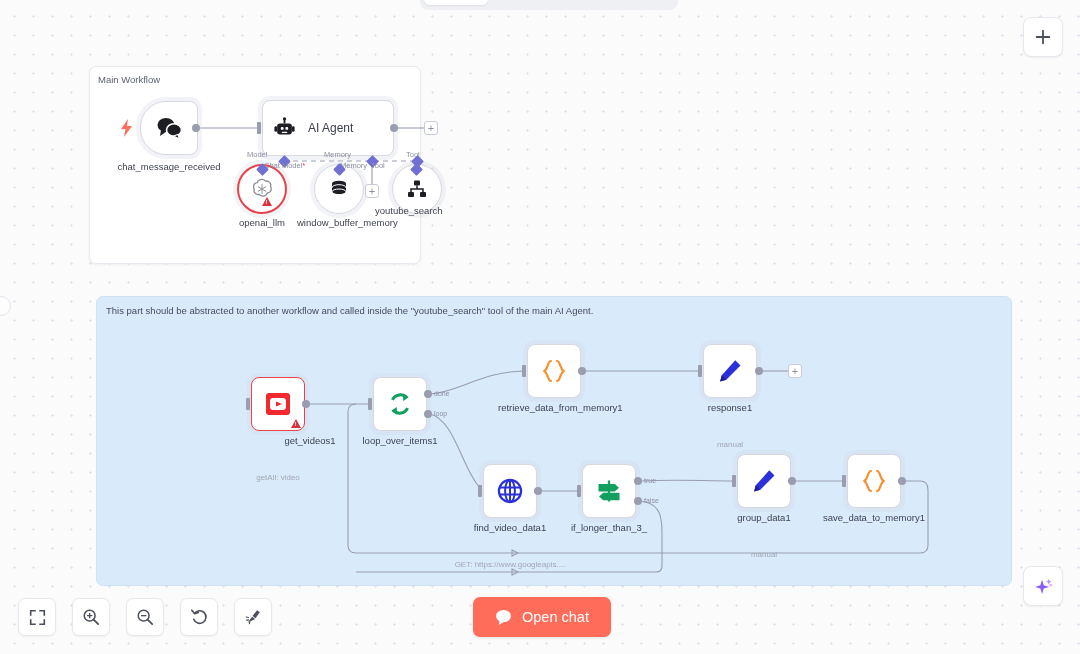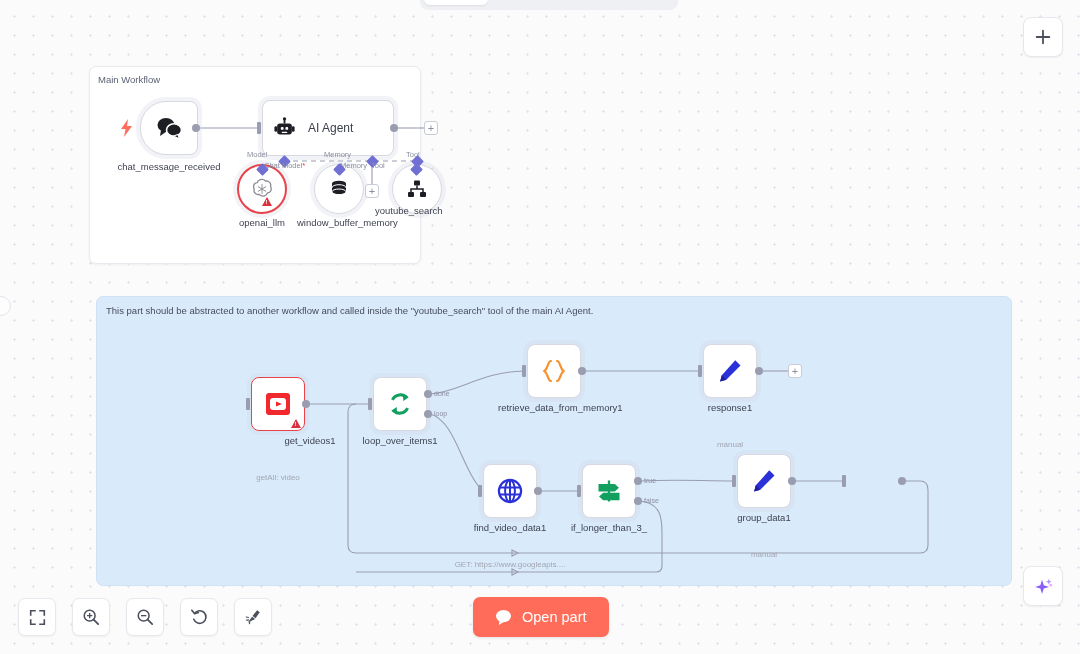--- a/index.html
+++ b/index.html
@@ -409,20 +409,29 @@
         <path d="M16.5 2.8 L21 7.3 L8.8 19.5 L3.5 21 L5 15.7 Z" fill="#2a31d8"></path>
         <path d="M5 15.7 L8.8 19.5 L3.5 21 Z" fill="#1b1f9c"></path>
       </svg>
     </div>
     <div class="nlabel" style="top:58px;">group_data1</div>
     <div class="nsub" style="top:71px;">manual</div>
   </div>
   <div class="inmark" style="left:732px; top:475px;"></div>
   <div class="dot" style="left:788px; top:477px;"></div>
 
+  <div class="node" style="left:847px; top:454px;">
+    <div class="nbox">
+      <svg width="28" height="26" viewBox="0 0 28 26">
+        <path d="M11 3 C7.5 3 8.5 10 4.5 13 C8.5 16 7.5 23 11 23" stroke="#f59331" stroke-width="2.2" fill="none" stroke-linecap="round"></path>
+        <path d="M17 3 C20.5 3 19.5 10 23.5 13 C19.5 16 20.5 23 17 23" stroke="#f59331" stroke-width="2.2" fill="none" stroke-linecap="round"></path>
+      </svg>
+    </div>
+    <div class="nlabel" style="top:58px;">save_data_to_memory1</div>
+  </div>
   <div class="inmark" style="left:842px; top:475px;"></div>
   <div class="dot" style="left:898px; top:477px;"></div>
 
   <div class="toolbar">
     <div class="tbtn">
       <svg width="17" height="17" viewBox="0 0 20 20">
         <path d="M2 7 V2 H7 M13 2 H18 V7 M18 13 V18 H13 M7 18 H2 V13" stroke="#4b4f5c" stroke-width="1.9" fill="none" stroke-linecap="square"></path>
       </svg>
     </div>
     <div class="tbtn">
@@ -452,21 +461,21 @@
         <path d="M2.5 10 L5 10.6 M2.8 13.5 L5.2 13.2 M6 17.5 L6.5 15.5" stroke="#4b4f5c" stroke-width="1.2" stroke-linecap="round"></path>
       </svg>
     </div>
   </div>
 
   <div class="openchat">
     <svg width="17" height="16" viewBox="0 0 18 17">
       <ellipse cx="9" cy="7.5" rx="8" ry="6.5" fill="#fff"></ellipse>
       <path d="M5 12 L4 17 L9.5 13.5 Z" fill="#fff"></path>
     </svg>
-    <span>Open part</span>
+    <span>Open chat</span>
   </div>
 
   <div class="fab top">
     <svg width="18" height="18" viewBox="0 0 20 20">
       <path d="M10 3 V17 M3 10 H17" stroke="#4b4f5c" stroke-width="2" stroke-linecap="round"></path>
     </svg>
   </div>
   <div class="fab bottom">
     <svg width="21" height="21" viewBox="0 0 22 22">
       <path d="M9.5 4 L11.3 9.6 L16.8 11.4 L11.3 13.2 L9.5 18.8 L7.7 13.2 L2.2 11.4 L7.7 9.6 Z" fill="#8b5cf6"></path>

